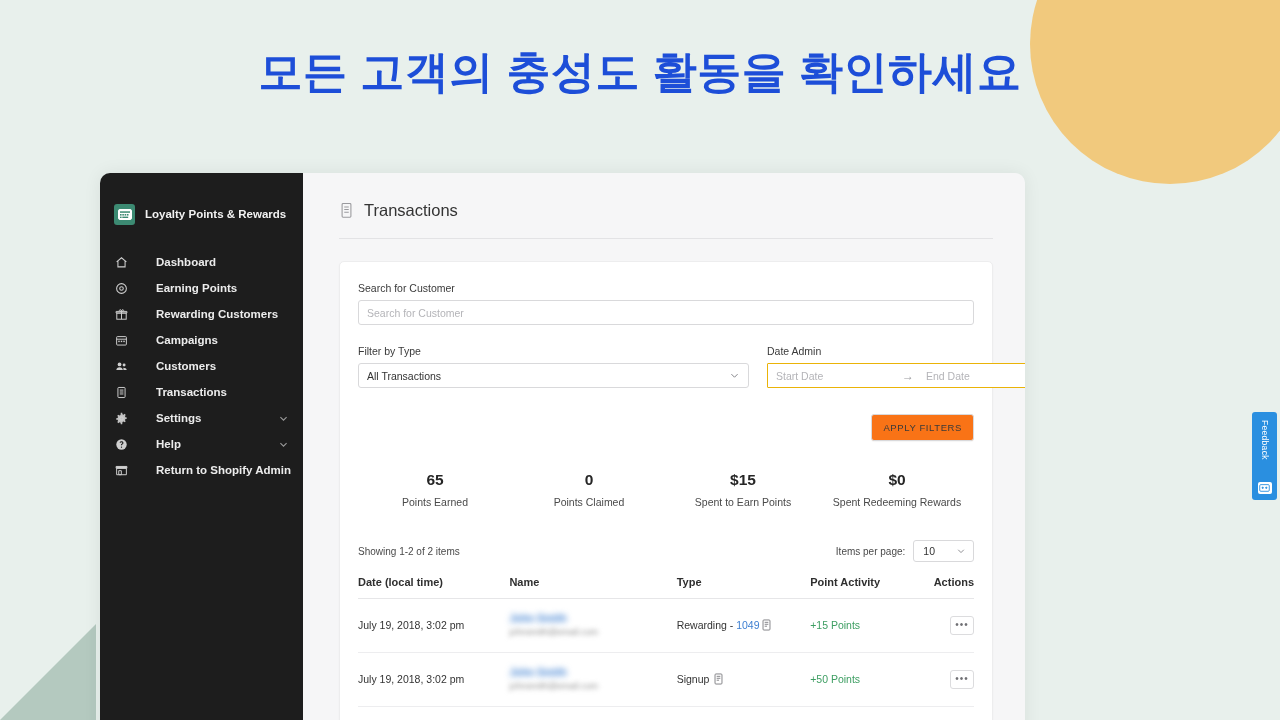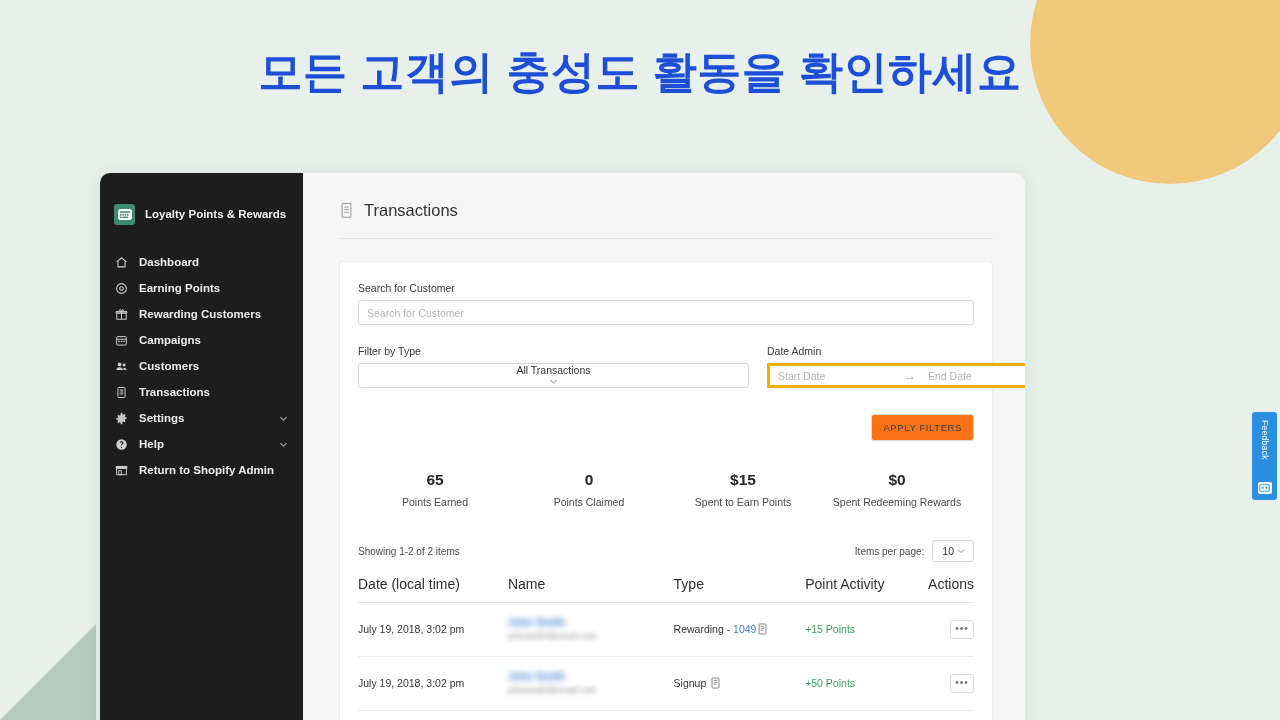--- a/index.html
+++ b/index.html
@@ -103,21 +103,21 @@
     font-size: 11.5px;
     font-weight: bold;
     color: #f2f2f2;
     white-space: nowrap;
   }
 
   .nav { margin-top: 18px; }
   .nav-item {
     display: flex;
     align-items: center;
-    gap: 11px;
+    gap: 28px;
     padding: 0 14px;
     height: 26px;
     cursor: pointer;
   }
   .nav-icon {
     width: 14px;
     height: 14px;
     flex: 0 0 14px;
     display: flex;
     align-items: center;
@@ -197,29 +197,28 @@
   .select-box {
     position: relative;
     height: 25px;
     border: 1px solid #d9d9db;
     border-radius: 3px;
     background: #fff;
     display: flex;
     align-items: center;
     padding: 0 8px;
     cursor: pointer;
-    flex-direction: column;
   }
   .select-value { font-size: 10.5px; color: #333; flex: 1; }
   .select-caret { width: 11px; height: 11px; color: #808085; }
   .select-caret svg { display: block; }
 
   .daterange {
     height: 25px;
-    border: 3px solid #eab308;
+    border: 1px solid #eab308;
     border-radius: 1px;
     background: #fff;
     display: flex;
     align-items: center;
   }
   .date-input {
     border: none;
     outline: none;
     background: transparent;
     font-size: 10.5px;
@@ -278,30 +277,30 @@
   .perpage-wrap { display: flex; align-items: center; gap: 8px; }
   .perpage-label { font-size: 10px; color: #4a4a4a; }
   .perpage-select {
     border: 1px solid #d9d9db;
     border-radius: 3px;
     background: #fff;
     height: 22px;
     padding: 0 6px 0 9px;
     display: flex;
     align-items: center;
-    gap: 2px;
+    gap: 21px;
     cursor: pointer;
   }
   .perpage-value { font-size: 10.5px; color: #333; }
 
   table { width: 100%; border-collapse: collapse; margin-top: 14px; }
   thead th {
     text-align: left;
-    font-size: 14px;
-    font-weight: normal;
+    font-size: 11px;
+    font-weight: bold;
     color: #2f2f2f;
     padding: 0 0 10px 0;
     border-bottom: 1px solid #e6e6e8;
   }
   th.col-date { width: 205px; }
   th.col-name { width: 198px; }
   th.col-type { width: 170px; }
   th.col-points { width: 160px; }
   th.col-actions { text-align: right; }
 

